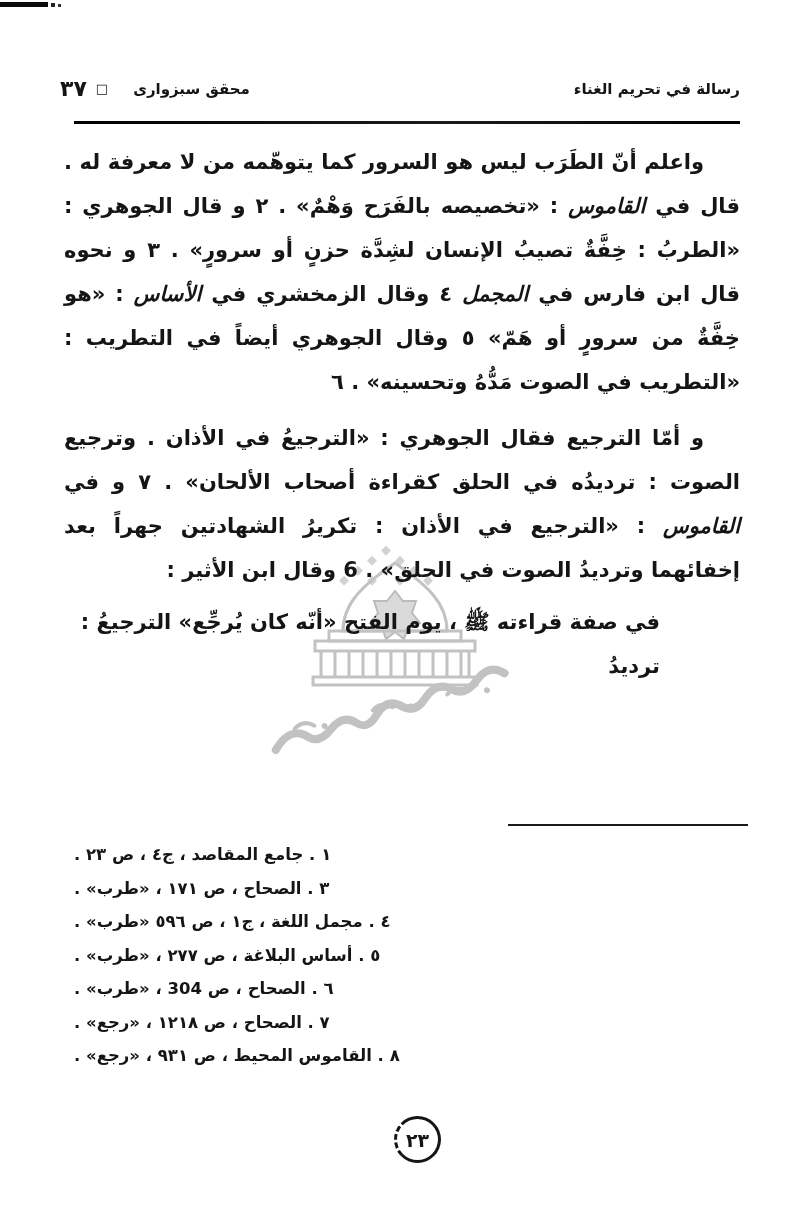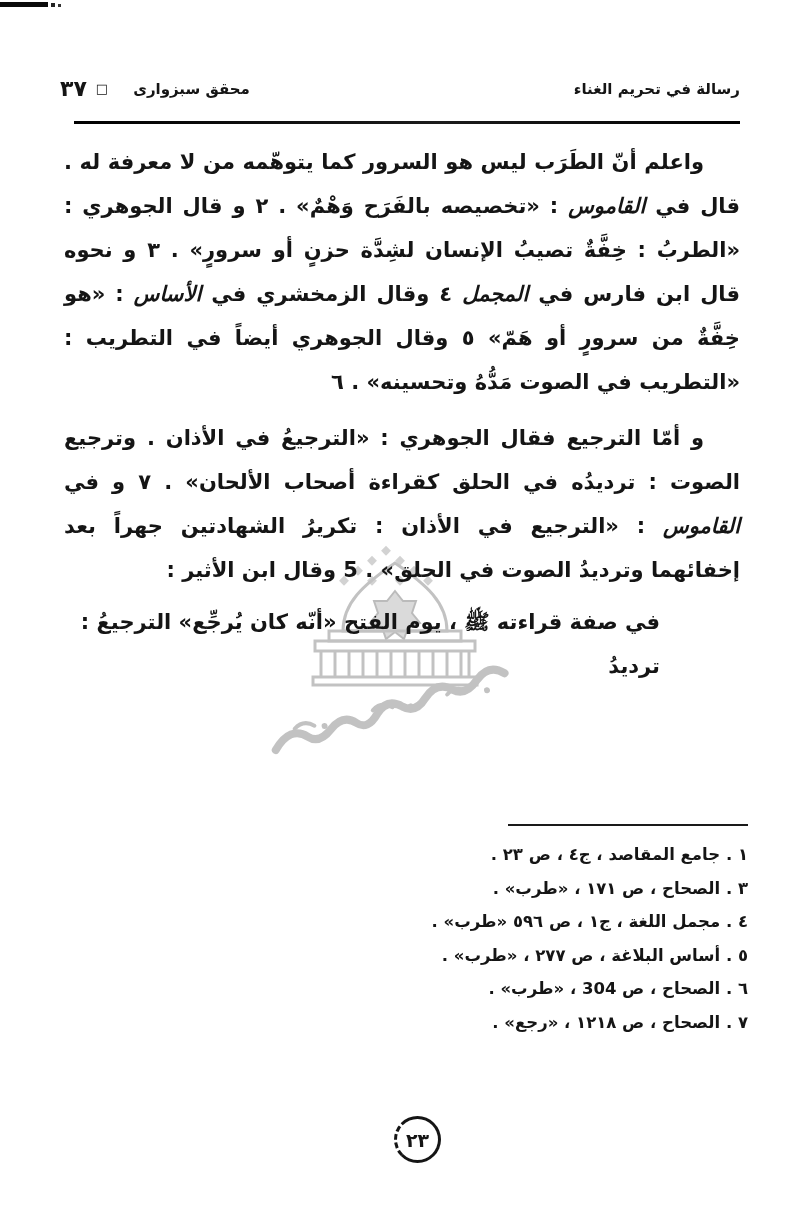--- a/index.html
+++ b/index.html
@@ -46,21 +46,21 @@
   main p, main blockquote { text-align:justify; }
   .para        { margin-top:12px; text-indent:36px; }
   .quote-block { margin:12px 32px 8px 34px; }
   .quote-line  { margin-top:8px; margin-right:80px; text-align:right; text-indent:0; }
   .it          { font-style:italic; }
 
   
   .footnotes { position:absolute; top:824px; right:49px; left:64px; z-index:1; }
   .fn-rule   { width:240px; height:2px; background:#1a1a1a; }
   .fn-list   { list-style:none; margin-top:12px; padding-left:0; }
-  .fn-list li { font-size:16.5px; font-weight:bold; line-height:33.5px; text-align:right; padding-left:10px; }
+  .fn-list li { font-size:16.5px; font-weight:bold; line-height:33.5px; text-align:left; padding-left:10px; }
 
   
   .page-circle {
     position:absolute; top:1116px; left:394px; z-index:1;
     width:47px; height:47px; border:3px solid #151515; border-left-style:dashed;
     border-radius:50%;
     display:flex; align-items:center; justify-content:center;
     font-size:19px; font-weight:bold;
   }
 </style>
@@ -120,32 +120,33 @@
     </span>
   </header>
 
   <div class="head-rule"></div>
 
   <main>
 
 
     <p class="para"><span>واعلم أنّ الطَرَب ليس هو السرور كما يتوهّمه من لا معرفة له . قال في </span><span class="it">القاموس</span><span> : «تخصيصه بالفَرَح وَهْمٌ» . ٢ و قال الجوهري : «الطربُ : خِفَّةٌ تصيبُ الإنسان لشِدَّة حزنٍ أو سرورٍ» . ٣ و نحوه قال ابن فارس في </span><span class="it">المجمل</span><span> ٤ وقال الزمخشري في </span><span class="it">الأساس</span><span> : «هو خِفَّةٌ من سرورٍ أو هَمّ» ٥ وقال الجوهري أيضاً في التطريب : «التطريب في الصوت مَدُّهُ وتحسينه» . ٦</span></p>
 
-    <p class="para"><span>و أمّا الترجيع فقال الجوهري : «الترجيعُ في الأذان . وترجيع الصوت : ترديدُه في الحلق كقراءة أصحاب الألحان» . ٧ و في </span><span class="it">القاموس</span><span> : «الترجيع في الأذان : تكريرُ الشهادتين جهراً بعد إخفائهما وترديدُ الصوت في الحلق» . 5 وقال ابن الأثير :</span></p>
+    <p class="para"><span>و أمّا الترجيع فقال الجوهري : «الترجيعُ في الأذان . وترجيع الصوت : ترديدُه في الحلق كقراءة أصحاب الألحان» . ٧ و في </span><span class="it">القاموس</span><span> : «الترجيع في الأذان : تكريرُ الشهادتين جهراً بعد إخفائهما وترديدُ الصوت في الحلق» . 6 وقال ابن الأثير :</span></p>
 
     <p class="quote-line">في صفة قراءته ﷺ ، يوم الفتح «أنّه كان يُرجِّع» الترجيعُ : ترديدُ</p>
   </main>
 
   <section class="footnotes">
     <div class="fn-rule"></div>
     <ol class="fn-list">
       <li>١ . جامع المقاصد ، ج٤ ، ص ٢٣ .</li>
       <li>٣ . الصحاح ، ص ١٧١ ، «طرب» .</li>
       <li>٤ . مجمل اللغة ، ج١ ، ص ٥٩٦ «طرب» .</li>
       <li>٥ . أساس البلاغة ، ص ٢٧٧ ، «طرب» .</li>
       <li>٦ . الصحاح ، ص 304 ، «طرب» .</li>
       <li>٧ . الصحاح ، ص ١٢١٨ ، «رجع» .</li>
+      <li>٨ . القاموس المحيط ، ص ٩٣١ ، «رجع» .</li>
     </ol>
   </section>
 
   <div class="page-circle">٢٣</div>
 
 </div>
 
 </body></html>

